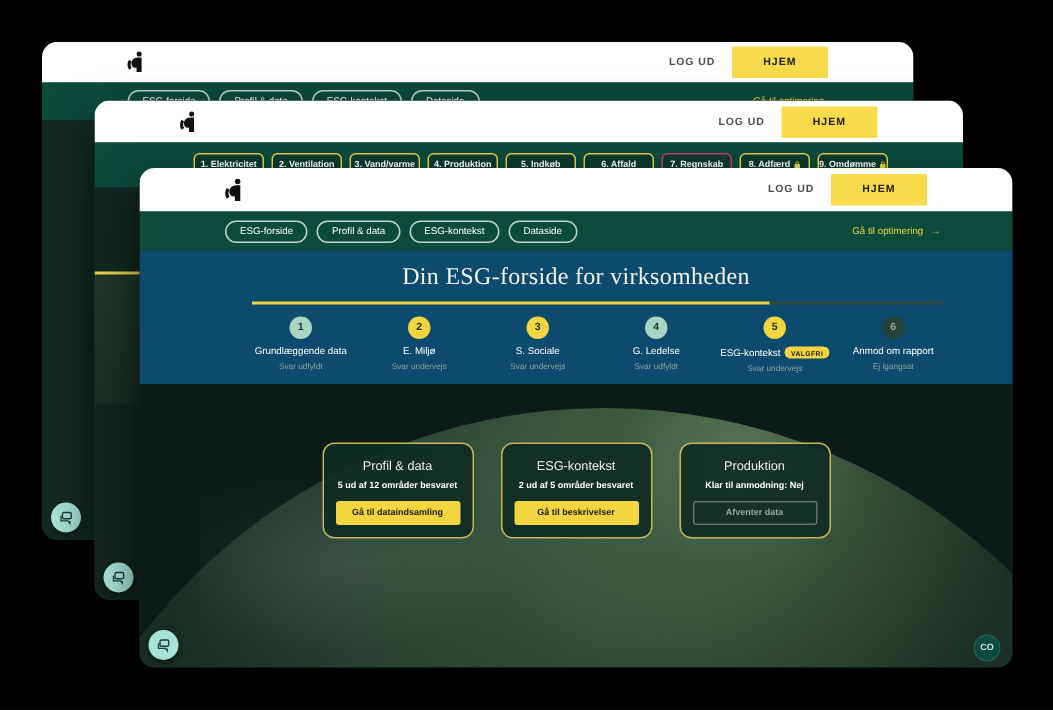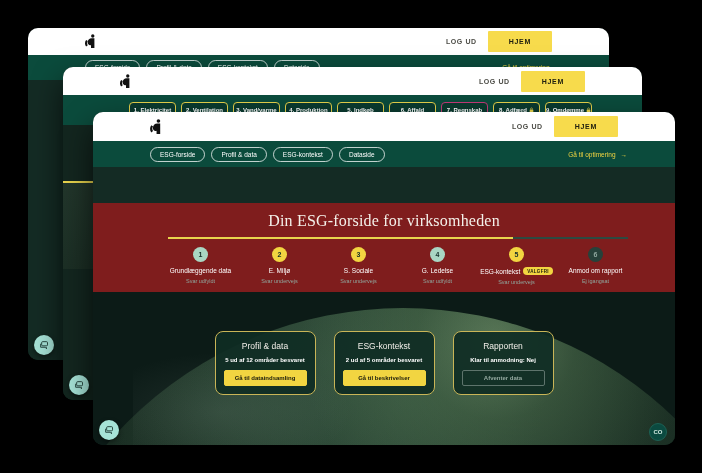--- a/index.html
+++ b/index.html
@@ -42,21 +42,21 @@
          gap:2px; cursor:pointer; white-space:nowrap; }
   .tab.active { border-color:#C23A78; }
 
   .content-a { height:280px; background:#142B24; position:relative; }
   .content-b { height:275px; background:#13261F; position:relative; }
   .b-hero { position:absolute; top:56px; left:0; right:0; height:88px;
             border-top:2px solid #E8D44D;
             background:linear-gradient(150deg,#22362b 0%,#16281f 40%,#0d1b15 100%); }
 
   
-  .stepper-section { height:89px; background:#7f1d1d;margin-top:36px; }
+  .stepper-section { height:89px; background:#0c4a6e; }
   .c-title { text-align:center; font-family:"Liberation Serif","DejaVu Serif",serif;
              font-size:16px; color:#F4F1EA; padding-top:9px; letter-spacing:.2px; }
   .progress-track { margin:7px 47px 0 75px; height:2px; background:#2C4A41; }
   .progress-fill { width:75%; height:100%; background:#E8D44D; }
   .steps { display:flex; margin:8px 40px 0 68px; }
   .step { flex:1; text-align:center; }
   .step-circle { width:15px; height:15px; border-radius:50%; margin:0 auto;
                  display:flex; align-items:center; justify-content:center;
                  font-size:7px; font-weight:bold; color:#15302A; cursor:pointer; }
   .step-circle.mint { background:#A9D6C3; }
@@ -275,21 +275,21 @@
         <div class="card-title">Profil &amp; data</div>
         <div class="card-sub">5 ud af 12 områder besvaret</div>
         <button class="card-btn">Gå til dataindsamling</button>
       </div>
       <div class="card">
         <div class="card-title">ESG-kontekst</div>
         <div class="card-sub">2 ud af 5 områder besvaret</div>
         <button class="card-btn">Gå til beskrivelser</button>
       </div>
       <div class="card">
-        <div class="card-title">Rapporten</div>
+        <div class="card-title">Produktion</div>
         <div class="card-sub">Klar til anmodning: Nej</div>
         <button class="card-btn disabled">Afventer data</button>
       </div>
     </div>
   </div>
 
   <div class="chat-bubble">
     <svg width="10" height="10" viewBox="0 0 12 12">
       <rect x="3.2" y="2" width="7" height="5" rx="1.2" fill="none" stroke="#1E3B34" stroke-width="1.1"></rect>
       <path d="M2 4.5 v4.2 h5.5 l1.5 1.8 v-1.8" fill="none" stroke="#1E3B34" stroke-width="1.1"></path>

